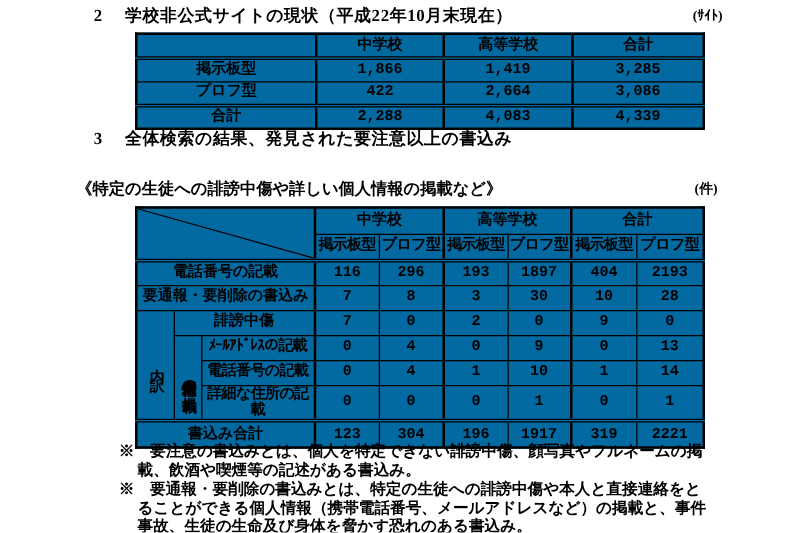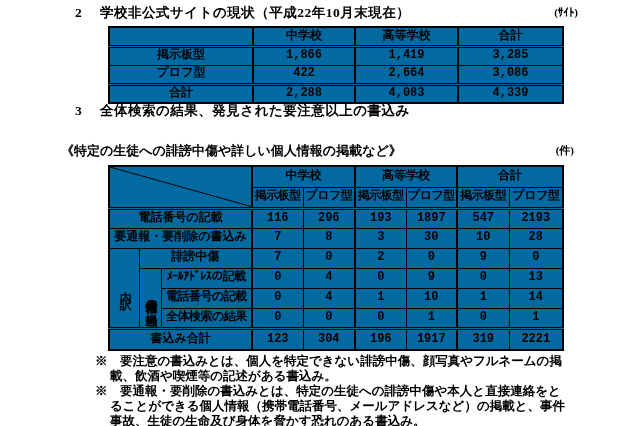--- a/index.html
+++ b/index.html
@@ -133,21 +133,21 @@
       <th class="sub dblb">プロフ型</th>
       <th class="sub gl dblb">掲示板型</th>
       <th class="sub dblb">プロフ型</th>
     </tr>
     <tr class="body">
       <td class="rowlab" colspan="3">電話番号の記載</td>
       <td class="num gl">116</td>
       <td class="num">296</td>
       <td class="num gl">193</td>
       <td class="num">1897</td>
-      <td class="num gl">547</td>
+      <td class="num gl">404</td>
       <td class="num">2193</td>
     </tr>
     <tr class="body">
       <td class="rowlab" colspan="3">要通報・要削除の書込み</td>
       <td class="num gl">7</td>
       <td class="num">8</td>
       <td class="num gl">3</td>
       <td class="num">30</td>
       <td class="num gl">10</td>
       <td class="num">28</td>
@@ -175,21 +175,21 @@
     <tr class="body">
       <td class="rowlab-small">電話番号の記載</td>
       <td class="num gl">0</td>
       <td class="num">4</td>
       <td class="num gl">1</td>
       <td class="num">10</td>
       <td class="num gl">1</td>
       <td class="num">14</td>
     </tr>
     <tr class="body">
-      <td class="rowlab-small">全体検索の結果</td>
+      <td class="rowlab-small">詳細な住所の記載</td>
       <td class="num gl">0</td>
       <td class="num">0</td>
       <td class="num gl">0</td>
       <td class="num">1</td>
       <td class="num gl">0</td>
       <td class="num">1</td>
     </tr>
     <tr class="total">
       <td class="rowlab dblt" colspan="3">書込み合計</td>
       <td class="num gl dblt">123</td>

